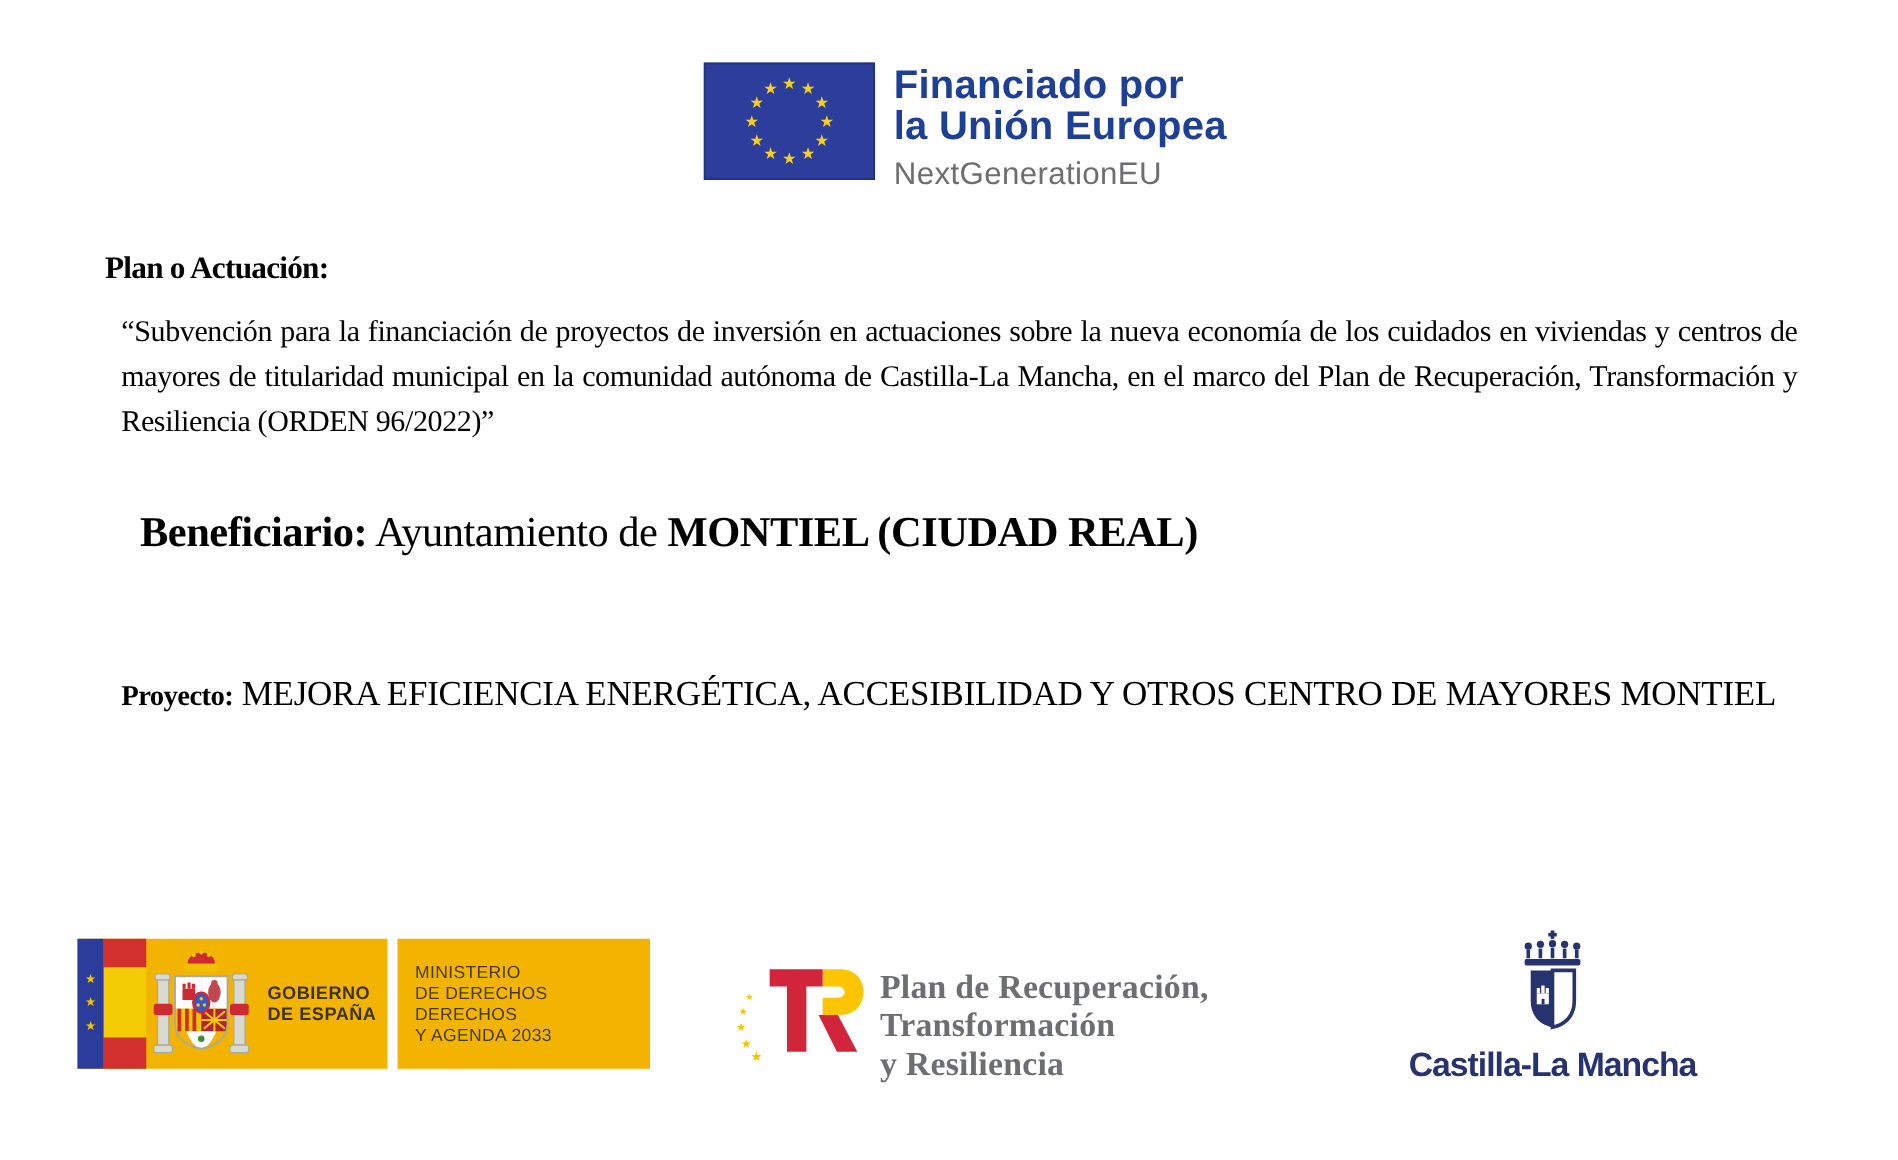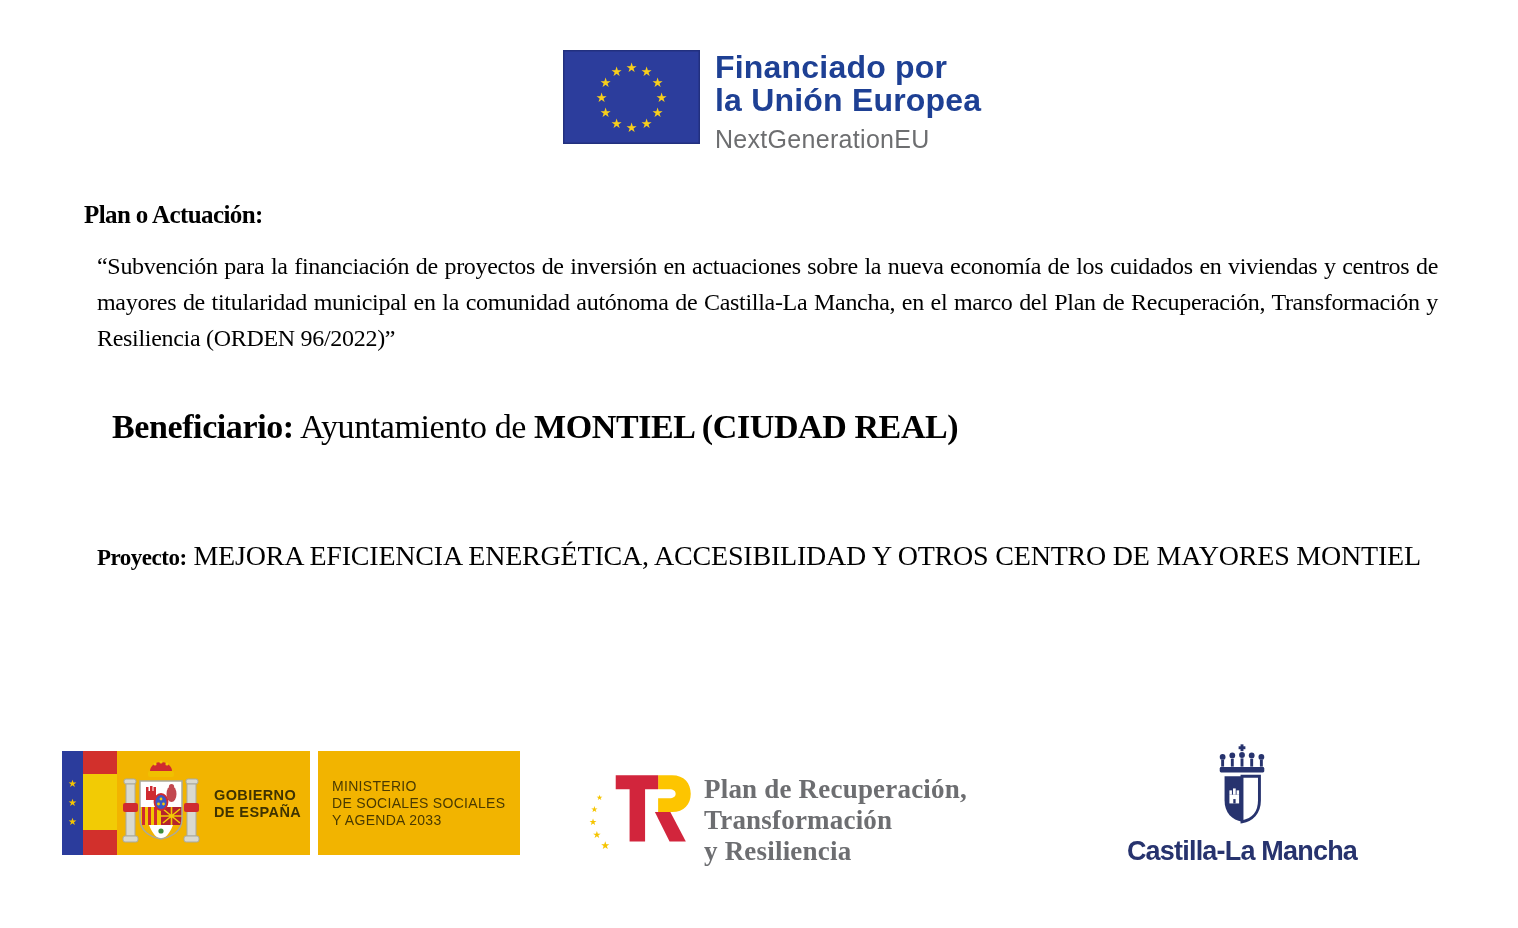--- a/index.html
+++ b/index.html
@@ -165,21 +165,21 @@
         </g>
         <path d="M21,24 H63 V62 C63,74 53,80 42,82 C31,80 21,74 21,62 Z" fill="none" stroke="#a9a99d" stroke-width="1.5"></path>
       </svg>
       <div class="gob-name">
         <div>GOBIERNO</div>
         <div>DE ESPAÑA</div>
       </div>
     </div>
     <div class="gob-block-b">
       <div class="ministry-text">MINISTERIO</div>
-      <div class="ministry-text">DE SOCIALES SOCIALES</div>
+      <div class="ministry-text">DE DERECHOS DERECHOS</div>
       <div class="ministry-text">Y AGENDA 2033</div>
     </div>
   </div>
 
   <div class="logo-prtr">
     <svg width="106" height="100" viewBox="-26 2 130 105" xmlns="http://www.w3.org/2000/svg">
 
       <text class="prtr-star" x="-12" y="42" font-size="9">★</text>
       <text class="prtr-star" x="-18" y="57" font-size="10">★</text>
       <text class="prtr-star" x="-20" y="73" font-size="11">★</text>

